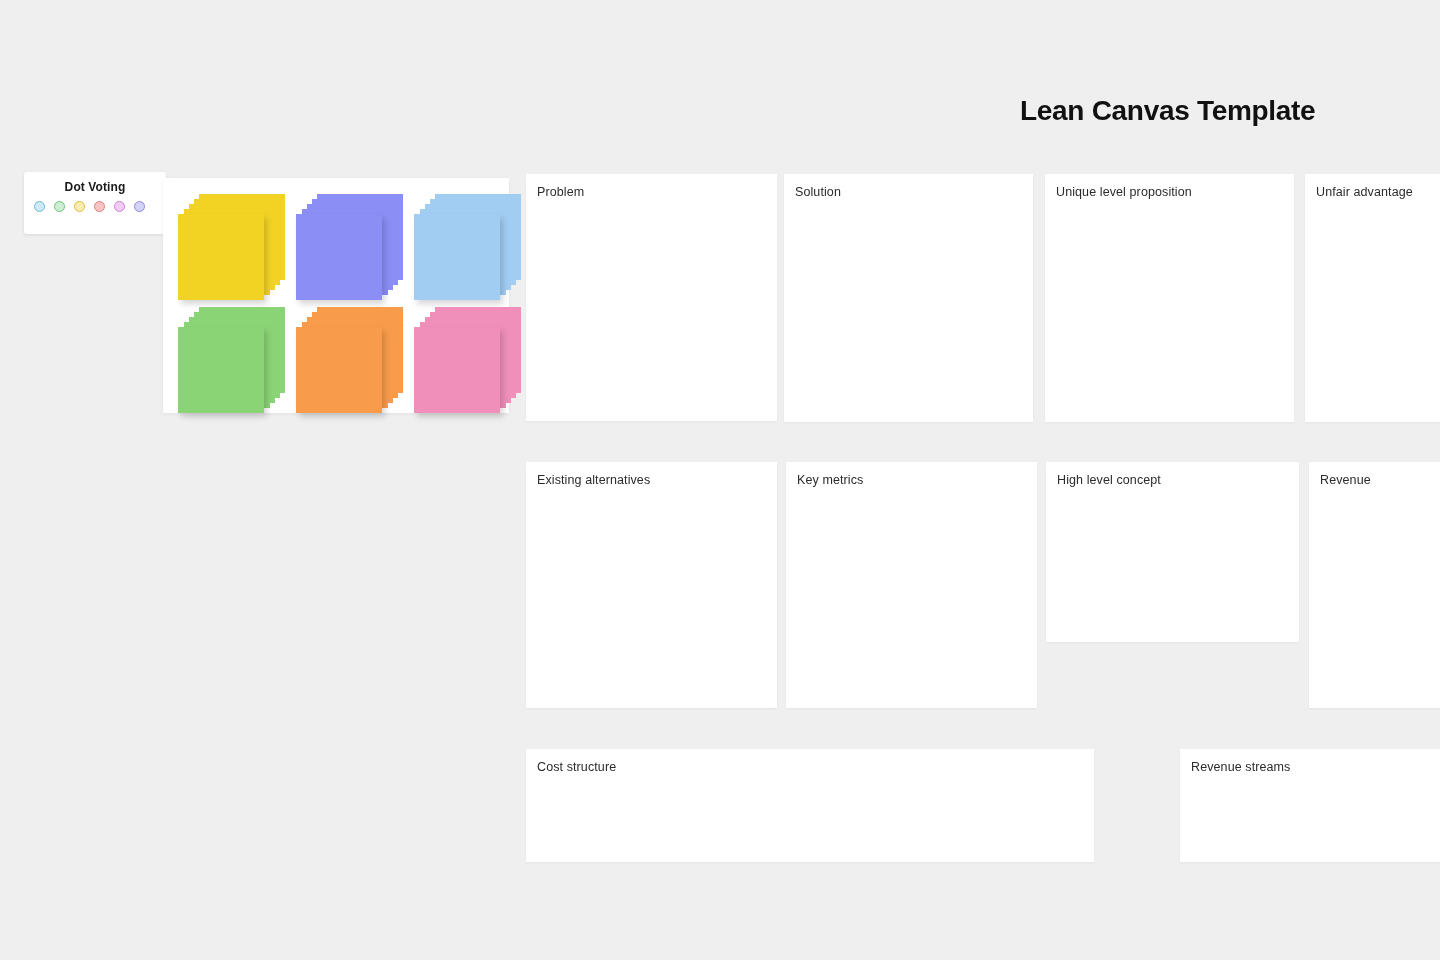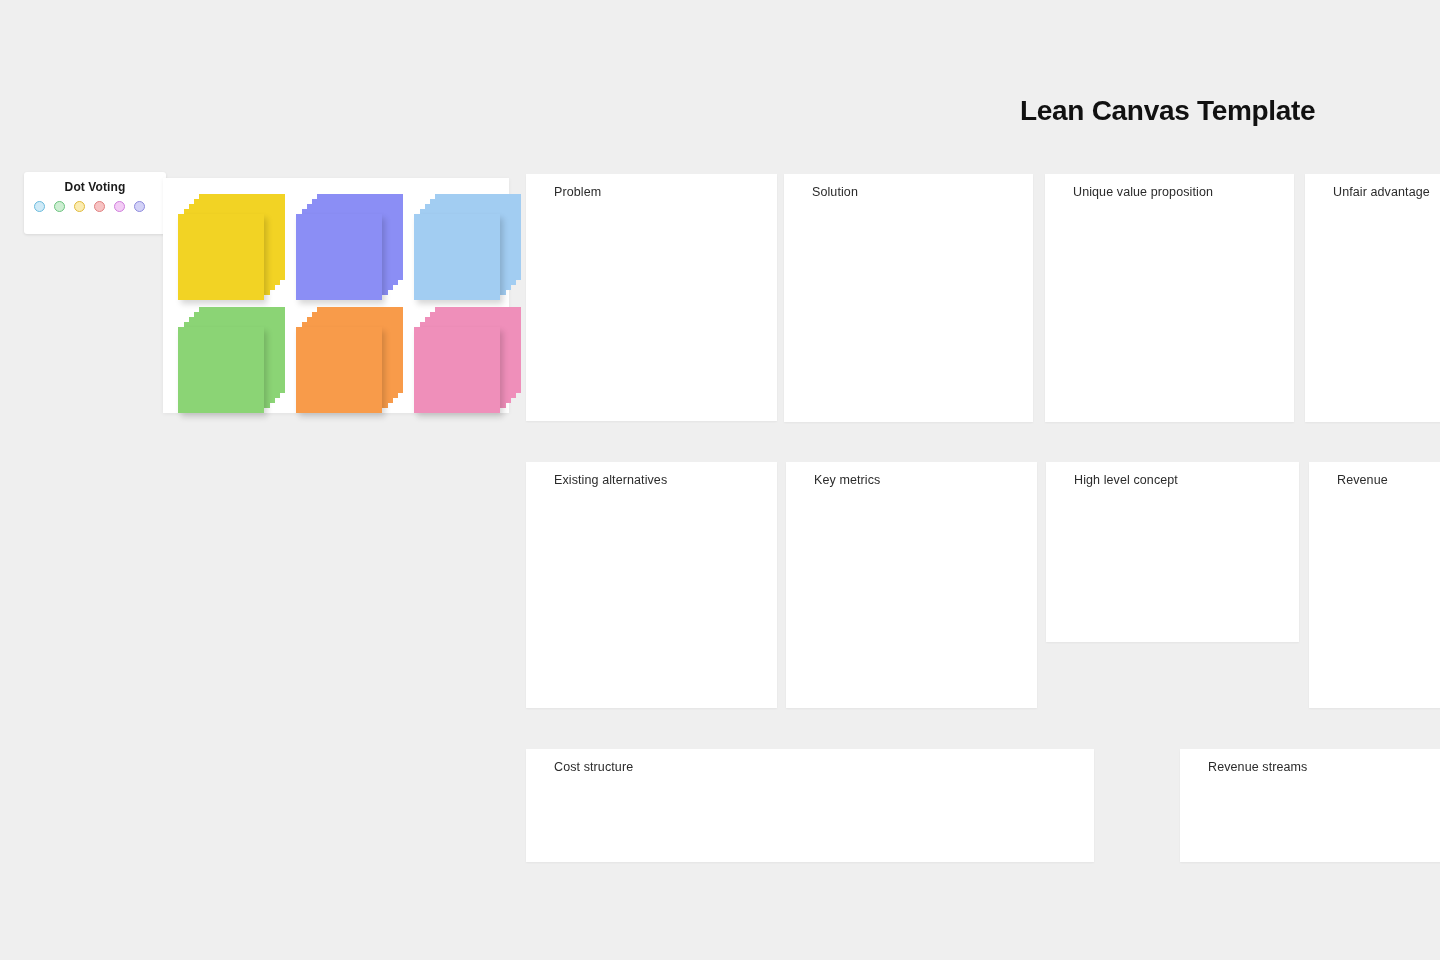--- a/index.html
+++ b/index.html
@@ -109,21 +109,21 @@
 
   
   .block {
     position: absolute;
     background: #ffffff;
     box-shadow: 0 1px 2px rgba(0,0,0,0.05);
     overflow: hidden;
   }
   .block-label {
     position: absolute;
-    left: 28px;
+    left: 11px;
     top: 11px;
     font-size: 12.5px;
     color: #2b2b2b;
     letter-spacing: 0.1px;
     white-space: nowrap;
   }
 </style>
 </head>
 <body>
 
@@ -191,21 +191,21 @@
   </div>
 
   <div id="blocks-host">
       <div class="block" style="left: 526px; top: 174px; width: 251px; height: 247px;">
         <div class="block-label">Problem</div>
       </div>
       <div class="block" style="left: 784px; top: 174px; width: 249px; height: 248px;">
         <div class="block-label">Solution</div>
       </div>
       <div class="block" style="left: 1045px; top: 174px; width: 249px; height: 248px;">
-        <div class="block-label">Unique value proposition</div>
+        <div class="block-label">Unique level proposition</div>
       </div>
       <div class="block" style="left: 1305px; top: 174px; width: 249px; height: 248px;">
         <div class="block-label">Unfair advantage</div>
       </div>
       <div class="block" style="left: 526px; top: 462px; width: 251px; height: 246px;">
         <div class="block-label">Existing alternatives</div>
       </div>
       <div class="block" style="left: 786px; top: 462px; width: 251px; height: 246px;">
         <div class="block-label">Key metrics</div>
       </div>

